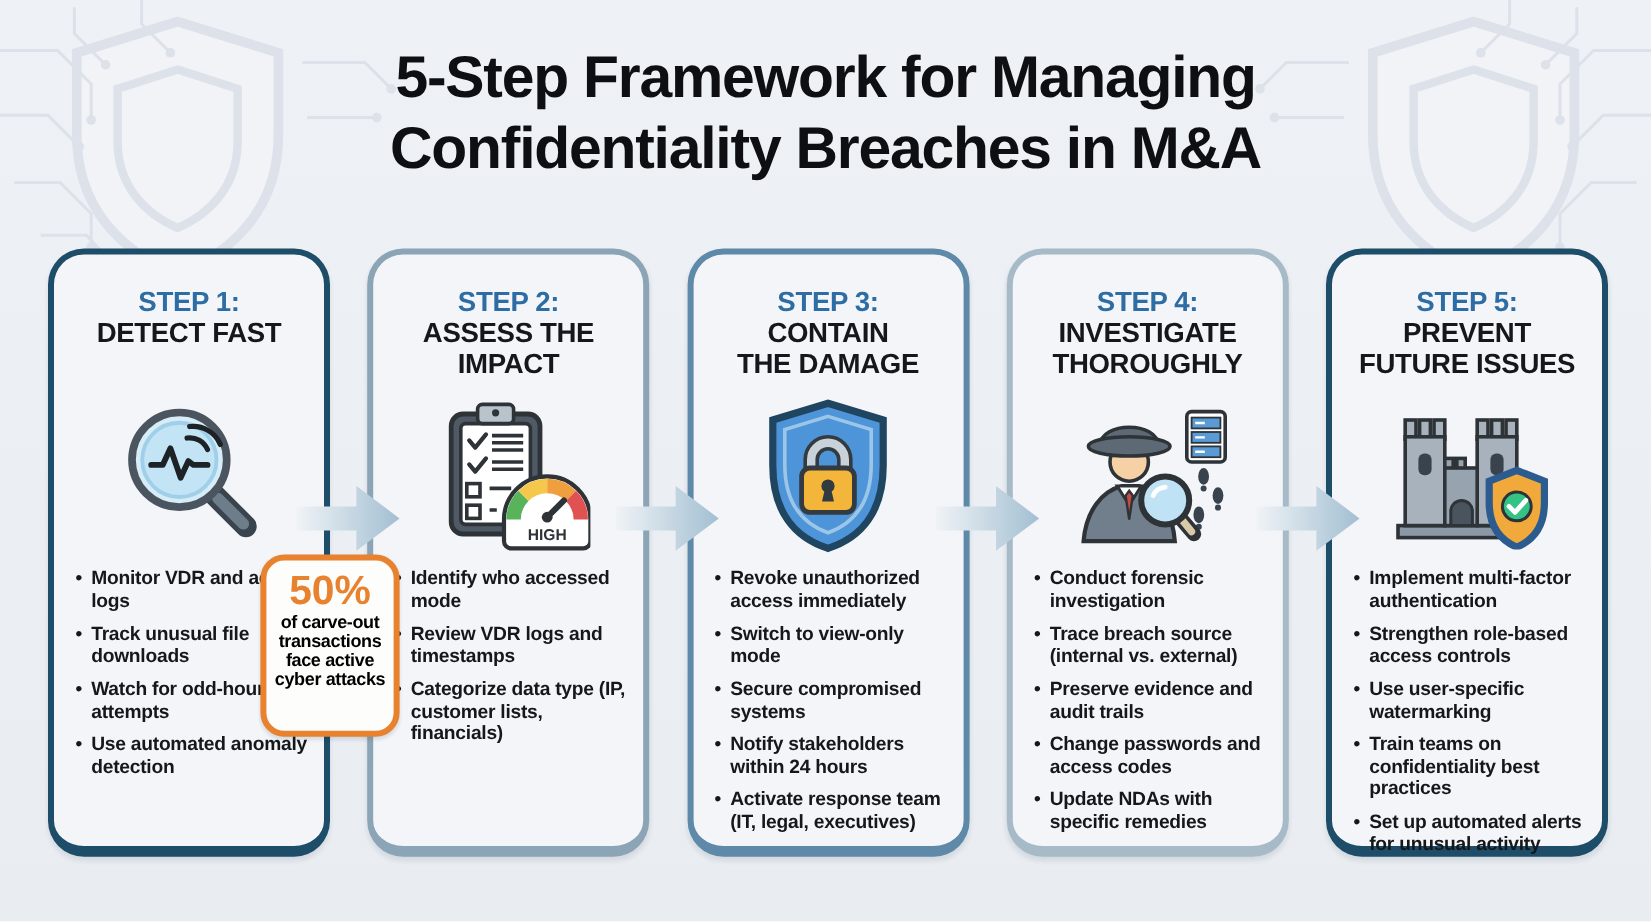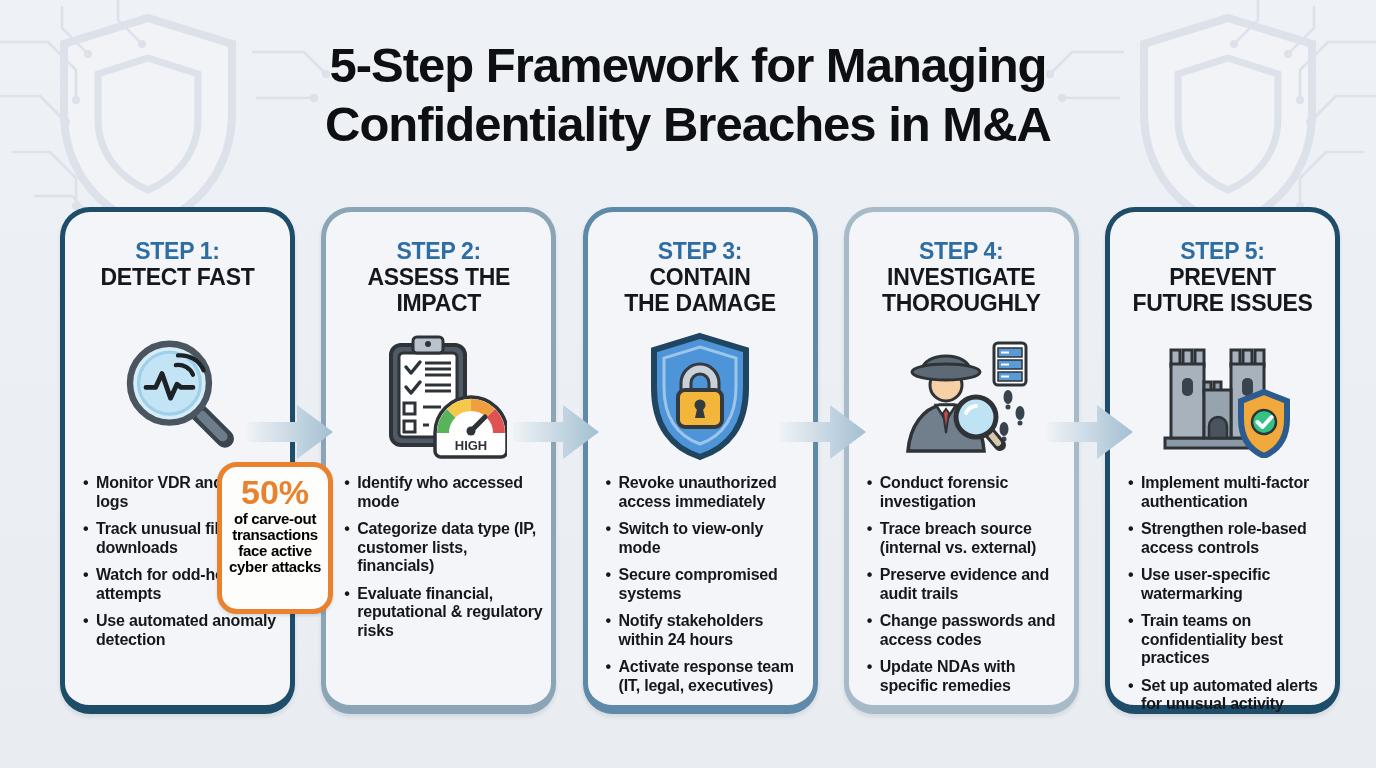--- a/index.html
+++ b/index.html
@@ -8,21 +8,21 @@
          background:linear-gradient(#eef1f5,#e9edf2);}
   .bg-art{position:absolute;inset:0;z-index:0;pointer-events:none;}
 
   .title{position:absolute;top:36px;left:0;right:0;z-index:2;text-align:center;
          font-size:49px;line-height:1.2;font-weight:700;letter-spacing:-1px;color:#0d0f12;}
 
   .cards{position:absolute;left:40px;top:207px;width:1300px;height:513px;z-index:1;
          display:flex;justify-content:space-between;}
   .card{box-sizing:border-box;width:235px;height:507px;background:#f3f5f8;
         border:5px solid var(--bc);border-bottom-width:9px;border-radius:30px;
-        padding-top:26px;box-shadow:0 3px 4px rgba(20,40,60,.10);margin-left:20px;}
+        padding-top:26px;box-shadow:0 3px 4px rgba(20,40,60,.10);}
   .card-head{height:88px;text-align:center;}
   .step-label{font-size:23px;font-weight:700;line-height:1.13;color:#2e6da3;letter-spacing:-0.3px;}
   .step-title{font-size:23px;font-weight:700;line-height:1.13;color:#14181c;letter-spacing:-0.3px;}
   .icon-wrap{height:140px;display:flex;align-items:center;justify-content:center;}
 
   ul.bullets{margin:8px 0 0 0;padding:0 8px 0 18px;list-style:none;}
   ul.bullets li{position:relative;padding-left:13px;margin-bottom:9px;
         font-size:16px;font-weight:700;line-height:1.16;color:#15181b;letter-spacing:-0.2px;}
   ul.bullets li::before{content:"•";position:absolute;left:0;top:0;}
 
@@ -151,22 +151,22 @@
           <path d="M80.2 82.2 A28 28 0 0 1 100 74" stroke="#f5c84c" stroke-width="12" fill="none"></path>
           <path d="M100 74 A28 28 0 0 1 119.8 82.2" stroke="#ef9f3e" stroke-width="12" fill="none"></path>
           <path d="M119.8 82.2 A28 28 0 0 1 128 102" stroke="#e05252" stroke-width="12" fill="none"></path>
           <line x1="100" y1="100" x2="114" y2="86" stroke="#2e3338" stroke-width="5" stroke-linecap="round"></line>
           <circle cx="100" cy="100" r="4.5" fill="#2e3338"></circle>
           <text x="100" y="119" text-anchor="middle" font-size="13" font-weight="bold" fill="#2e3338">HIGH</text>
         </svg>
       </div>
       <ul class="bullets">
         <li>Identify who accessed mode</li>
+        <li>Review VDR logs and timestamps</li>
         <li>Categorize data type (IP, customer lists, financials)</li>
-        <li>Evaluate financial, reputational &amp; regulatory risks</li>
       </ul>
     </div>
 
     <div class="card" style="--bc:#5e89a8">
       <div class="card-head">
         <div class="step-label">STEP 3:</div>
         <div class="step-title">CONTAIN</div>
         <div class="step-title">THE DAMAGE</div>
       </div>
       <div class="icon-wrap">

